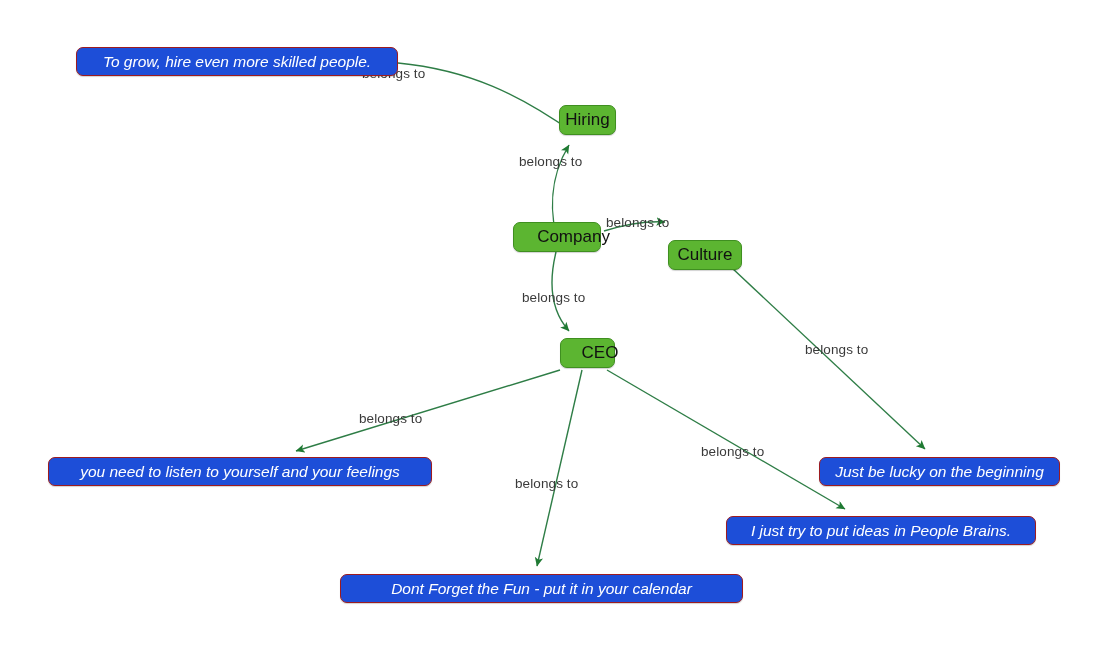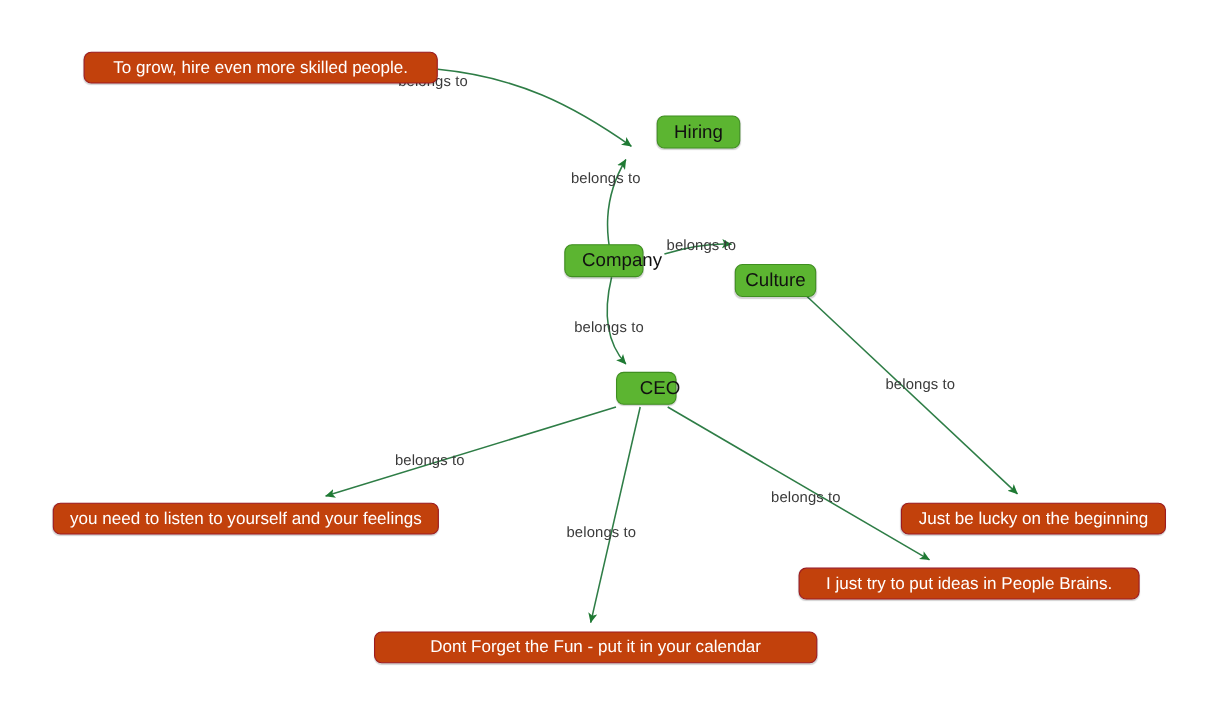--- a/index.html
+++ b/index.html
@@ -44,27 +44,28 @@
   .node.concept{
     background:#5cb531;
     border:1.5px solid #3f8f20;
     color:#111111;
     font-size:17px;
     height:30px;
     padding:0 11px;
     box-shadow:0 1px 1px rgba(0,0,0,0.18);
   }
   .node.statement{
-    background:#c2410c;
+    background:#1d4ed8;
     border:1.5px solid #9d1b20;
     color:#ffffff;
     font-size:15.5px;
     height:29px;
     padding:0 11px;
     box-shadow:0 1px 1px rgba(0,0,0,0.18);
+    font-style:italic;
   }
 </style>
 </head>
 <body>
 
 <div id="canvas">
 
   <svg id="edges" viewBox="0 0 1116 649">
     <defs>
       <marker id="arrow" markerWidth="11" markerHeight="11" refX="8.6" refY="4.2" orient="auto" markerUnits="userSpaceOnUse">
@@ -91,31 +92,31 @@
 
   <div class="edge-label" style="left:362px;top:66px;">belongs to</div>
   <div class="edge-label" style="left:519px;top:154px;">belongs to</div>
   <div class="edge-label" style="left:606px;top:215px;">belongs to</div>
   <div class="edge-label" style="left:522px;top:290px;">belongs to</div>
   <div class="edge-label" style="left:359px;top:411px;">belongs to</div>
   <div class="edge-label" style="left:515px;top:476px;">belongs to</div>
   <div class="edge-label" style="left:701px;top:444px;">belongs to</div>
   <div class="edge-label" style="left:805px;top:342px;">belongs to</div>
 
-  <div class="node concept" style="left:559px;top:105px;width:76px;margin-left:38px;">Hiring</div>
+  <div class="node concept" style="left:559px;top:105px;width:57px;">Hiring</div>
 
-  <div class="node concept" style="left:513px;top:222px;width:72px;padding-left:44px;">Company</div>
+  <div class="node concept" style="left:513px;top:222px;width:88px;padding-left:44px;">Company</div>
 
   <div class="node concept" style="left:668px;top:240px;width:74px;">Culture</div>
 
   <div class="node concept" style="left:560px;top:338px;width:55px;padding-left:36px;">CEO</div>
 
   <div class="node statement" style="left:76px;top:47px;width:322px;">To grow, hire even more skilled people.</div>
 
-  <div class="node statement" style="left:48px;top:457px;width:351px;">you need to listen to yourself and your feelings</div>
+  <div class="node statement" style="left:48px;top:457px;width:384px;">you need to listen to yourself and your feelings</div>
 
   <div class="node statement" style="left:340px;top:574px;width:403px;">Dont Forget the Fun - put it in your calendar</div>
 
   <div class="node statement" style="left:819px;top:457px;width:241px;">Just be lucky on the beginning</div>
 
   <div class="node statement" style="left:726px;top:516px;width:310px;">I just try to put ideas in People Brains.</div>
 
 </div>
 
 </body></html>

